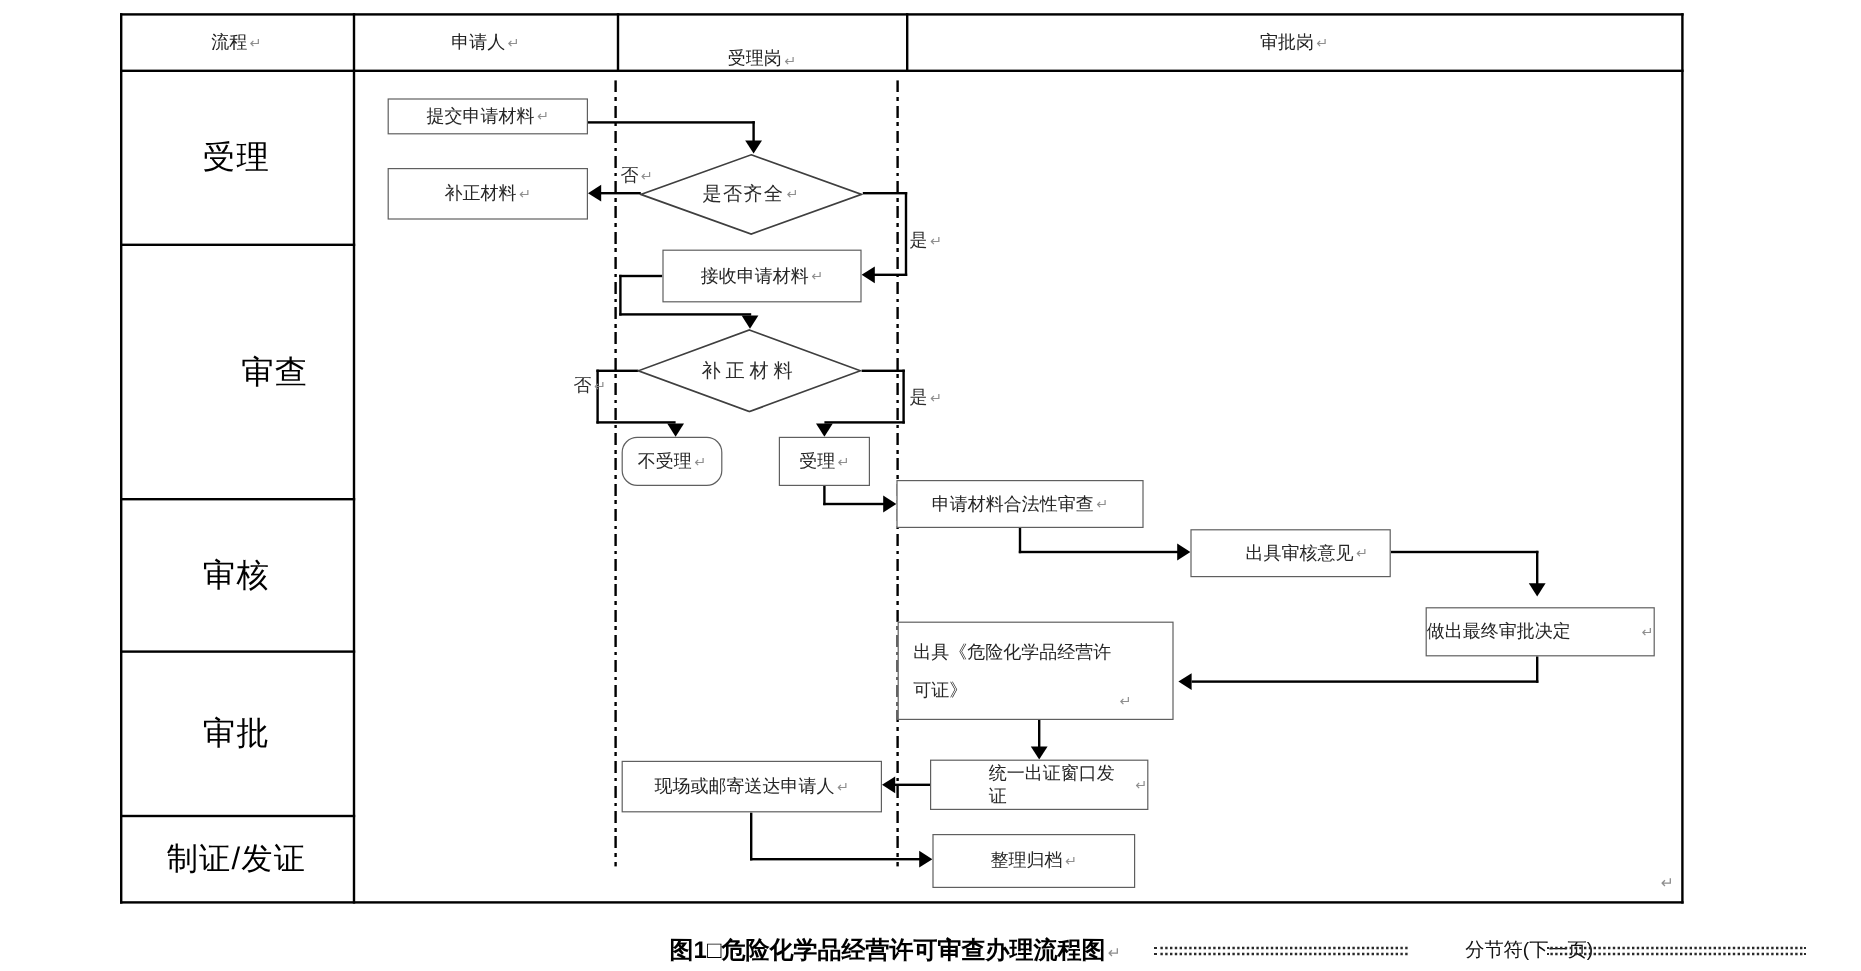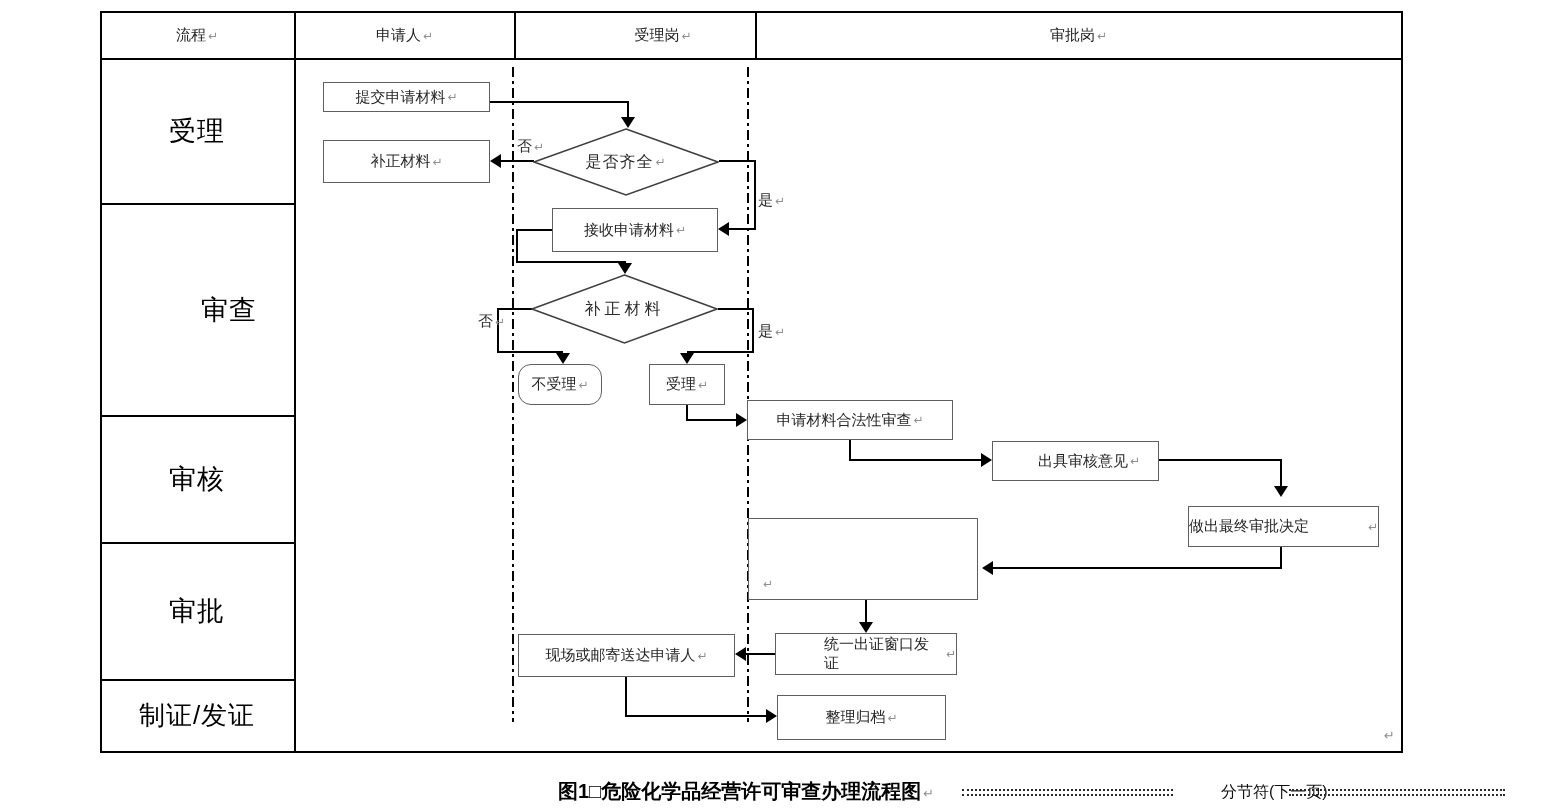--- a/index.html
+++ b/index.html
@@ -59,21 +59,21 @@
   <div class="hline" style="left:100px;top:679px;width:196px;"></div>
 
   <div class="hcell" style="left:100px;top:13px;width:194px;height:45px;">
     <span>流程</span>
       <span class="mark">↵</span>
   </div>
   <div class="hcell" style="left:295px;top:13px;width:219px;height:45px;">
     <span>申请人</span>
       <span class="mark">↵</span>
   </div>
-  <div class="hcell" style="left:543px;top:13px;width:240px;height:45px;">
+  <div class="hcell" style="left:515px;top:13px;width:240px;height:45px;align-items:flex-end;">
     <span>受理岗</span>
       <span class="mark">↵</span>
   </div>
   <div class="hcell" style="left:756px;top:13px;width:645px;height:45px;">
     <span>审批岗</span>
       <span class="mark">↵</span>
   </div>
 
   <div class="scell" style="left:100px;top:59px;width:194px;height:144px;">
       <span>受理</span>
@@ -209,20 +209,21 @@
 </div>
 <div class="pbox" style="left:992px;top:441px;width:167px;height:40px;padding-left:27px;">
   <span>出具审核意见</span>
     <span class="mark">↵</span>
 </div>
 <div class="pbox" style="left:1188px;top:506px;width:191px;height:41px;justify-content:space-between;">
   <span>做出最终审批决定</span>
     <span class="mark">↵</span>
 </div>
 <div class="pbox" style="left:748px;top:518px;width:230px;height:82px;align-items:flex-start;justify-content:flex-start;padding:9px 34px 0 12px;line-height:32px;font-size:15px;">
+  <span>出具《危险化学品经营许可证》</span>
     <span class="mark" style="align-self:flex-end;line-height:30px;">↵</span>
 </div>
 <div class="pbox" style="left:775px;top:633px;width:182px;height:42px;padding-left:48px;">
   <span>统一出证窗口发证</span>
     <span class="mark">↵</span>
 </div>
 <div class="pbox" style="left:518px;top:634px;width:217px;height:43px;">
   <span>现场或邮寄送达申请人</span>
     <span class="mark">↵</span>
 </div>

